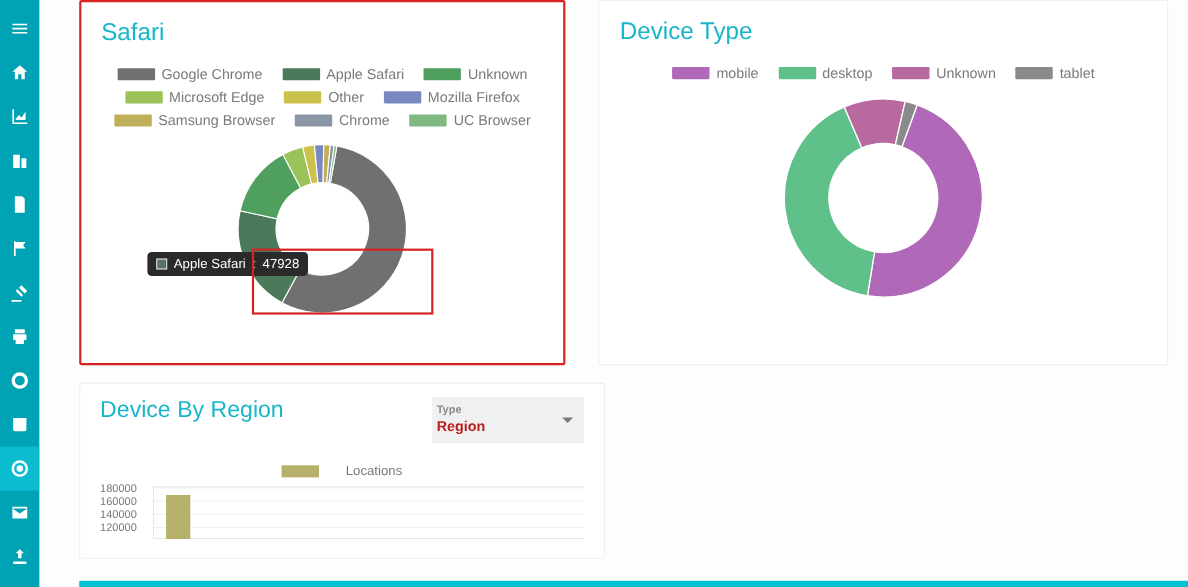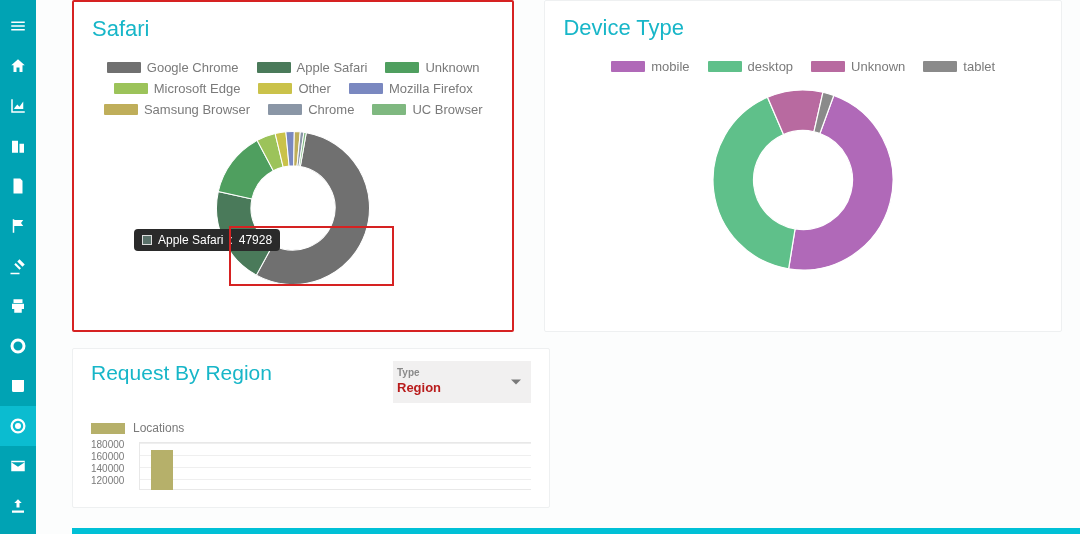--- a/index.html
+++ b/index.html
@@ -23,21 +23,21 @@
   .tooltip-box { position:absolute; background:#2a2a2a; color:#fff; font-size:12px; padding:4px 8px; border-radius:4px; display:flex; align-items:center; gap:6px; white-space:nowrap;}
   .tooltip-box .sq { width:10px; height:10px; border:1px solid #ddd; background:#5a716a; display:inline-block;}
   .red-box-2 { position:absolute; border:2px solid #d62222; left:155px; top:224px; width:165px; height:60px; z-index:5; pointer-events:none; }
   .region-card { width:478px; margin-top:16px; padding:12px 18px 0; height:160px; }
   .region-head { display:flex; justify-content:space-between; align-items:flex-start; }
   .region-title { color:#17b6c8; font-size:21px; }
   .type-select { width:138px; background:#f1f0f0; padding:6px 4px 8px; position:relative; cursor:pointer;font-weight:bold;}
   .type-select .lbl { font-size:10px; color:#8a8a8a; }
   .type-select .val { font-size:13px; color:#b91c1c; margin-top:2px; }
   .type-select .caret { position:absolute; right:10px; top:50%; transform:translateY(-50%); border-left:5px solid transparent; border-right:5px solid transparent; border-top:5px solid #7a7a7a;}
-  .bar-legend { display:flex; justify-content:flex-start; align-items:center; gap:8px; font-size:12px; color:#7a7a7a; margin-top:18px;}
+  .bar-legend { display:flex; justify-content:center; align-items:center; gap:24px; font-size:12px; color:#7a7a7a; margin-top:18px;}
   .bar-legend .sw { width:34px; height:11px; background:#b6b06a; display:inline-block;}
   .bar-chart { position:relative; margin-top:4px; height:56px; }
   .yaxis { position:absolute; left:0; top:0; font-size:10px; color:#7a7a7a; line-height:12px; }
   .bar-grid { position:absolute; left:48px; right:0; top:3px; height:48px; border:1px solid #e8e8e8; border-right:none; }
   .bar-grid .gl { border-top:1px solid #efefef; height:12px; }
   .bar1 { position:absolute; left:60px; bottom:5px; width:22px; height:40px; background:#b6b06a; }
   .bottom-flair { position:absolute; left:36px; right:0; bottom:0; height:6px; background:#00c0d6; }
 </style>
 </head>
 <body>
@@ -202,21 +202,21 @@
               <path d="M42.805346553867444 94.42113192828447 A45 45 0 0 1 32.272614068407165 8.63890973351446 L40.24993773762394 27.251400353432953 A24.750000000000004 24.750000000000004 0 0 0 46.04294060462709 74.43162256055646 Z" fill="#5fc08a" stroke="#fff" stroke-width="0.6"></path>
               <path d="M32.272614068407165 8.63890973351446 A45 45 0 0 1 59.969682392875995 6.118279056249648 L55.483325316081796 25.865053480937302 A24.750000000000004 24.750000000000004 0 0 0 40.24993773762394 27.251400353432953 Z" fill="#b86aa0" stroke="#fff" stroke-width="0.6"></path>
               <path d="M59.969682392875995 6.118279056249648 A45 45 0 0 1 65.39090644965506 7.7138320646341185 L58.46499854731029 26.74260763554876 A24.750000000000004 24.750000000000004 0 0 0 55.483325316081796 25.865053480937302 Z" fill="#8a8a8a" stroke="#fff" stroke-width="0.6"></path>
             </svg>
         </div>
       </div>
     </div>
 
     <div class="card region-card">
       <div class="region-head">
-        <div class="region-title">Request By Region</div>
+        <div class="region-title">Device By Region</div>
         <div class="type-select">
           <div class="lbl">Type</div>
           <div class="val">Region</div>
           <div class="caret"></div>
         </div>
       </div>
       <div class="bar-legend">
         <span class="sw"></span>
         <span>Locations</span>
       </div>

